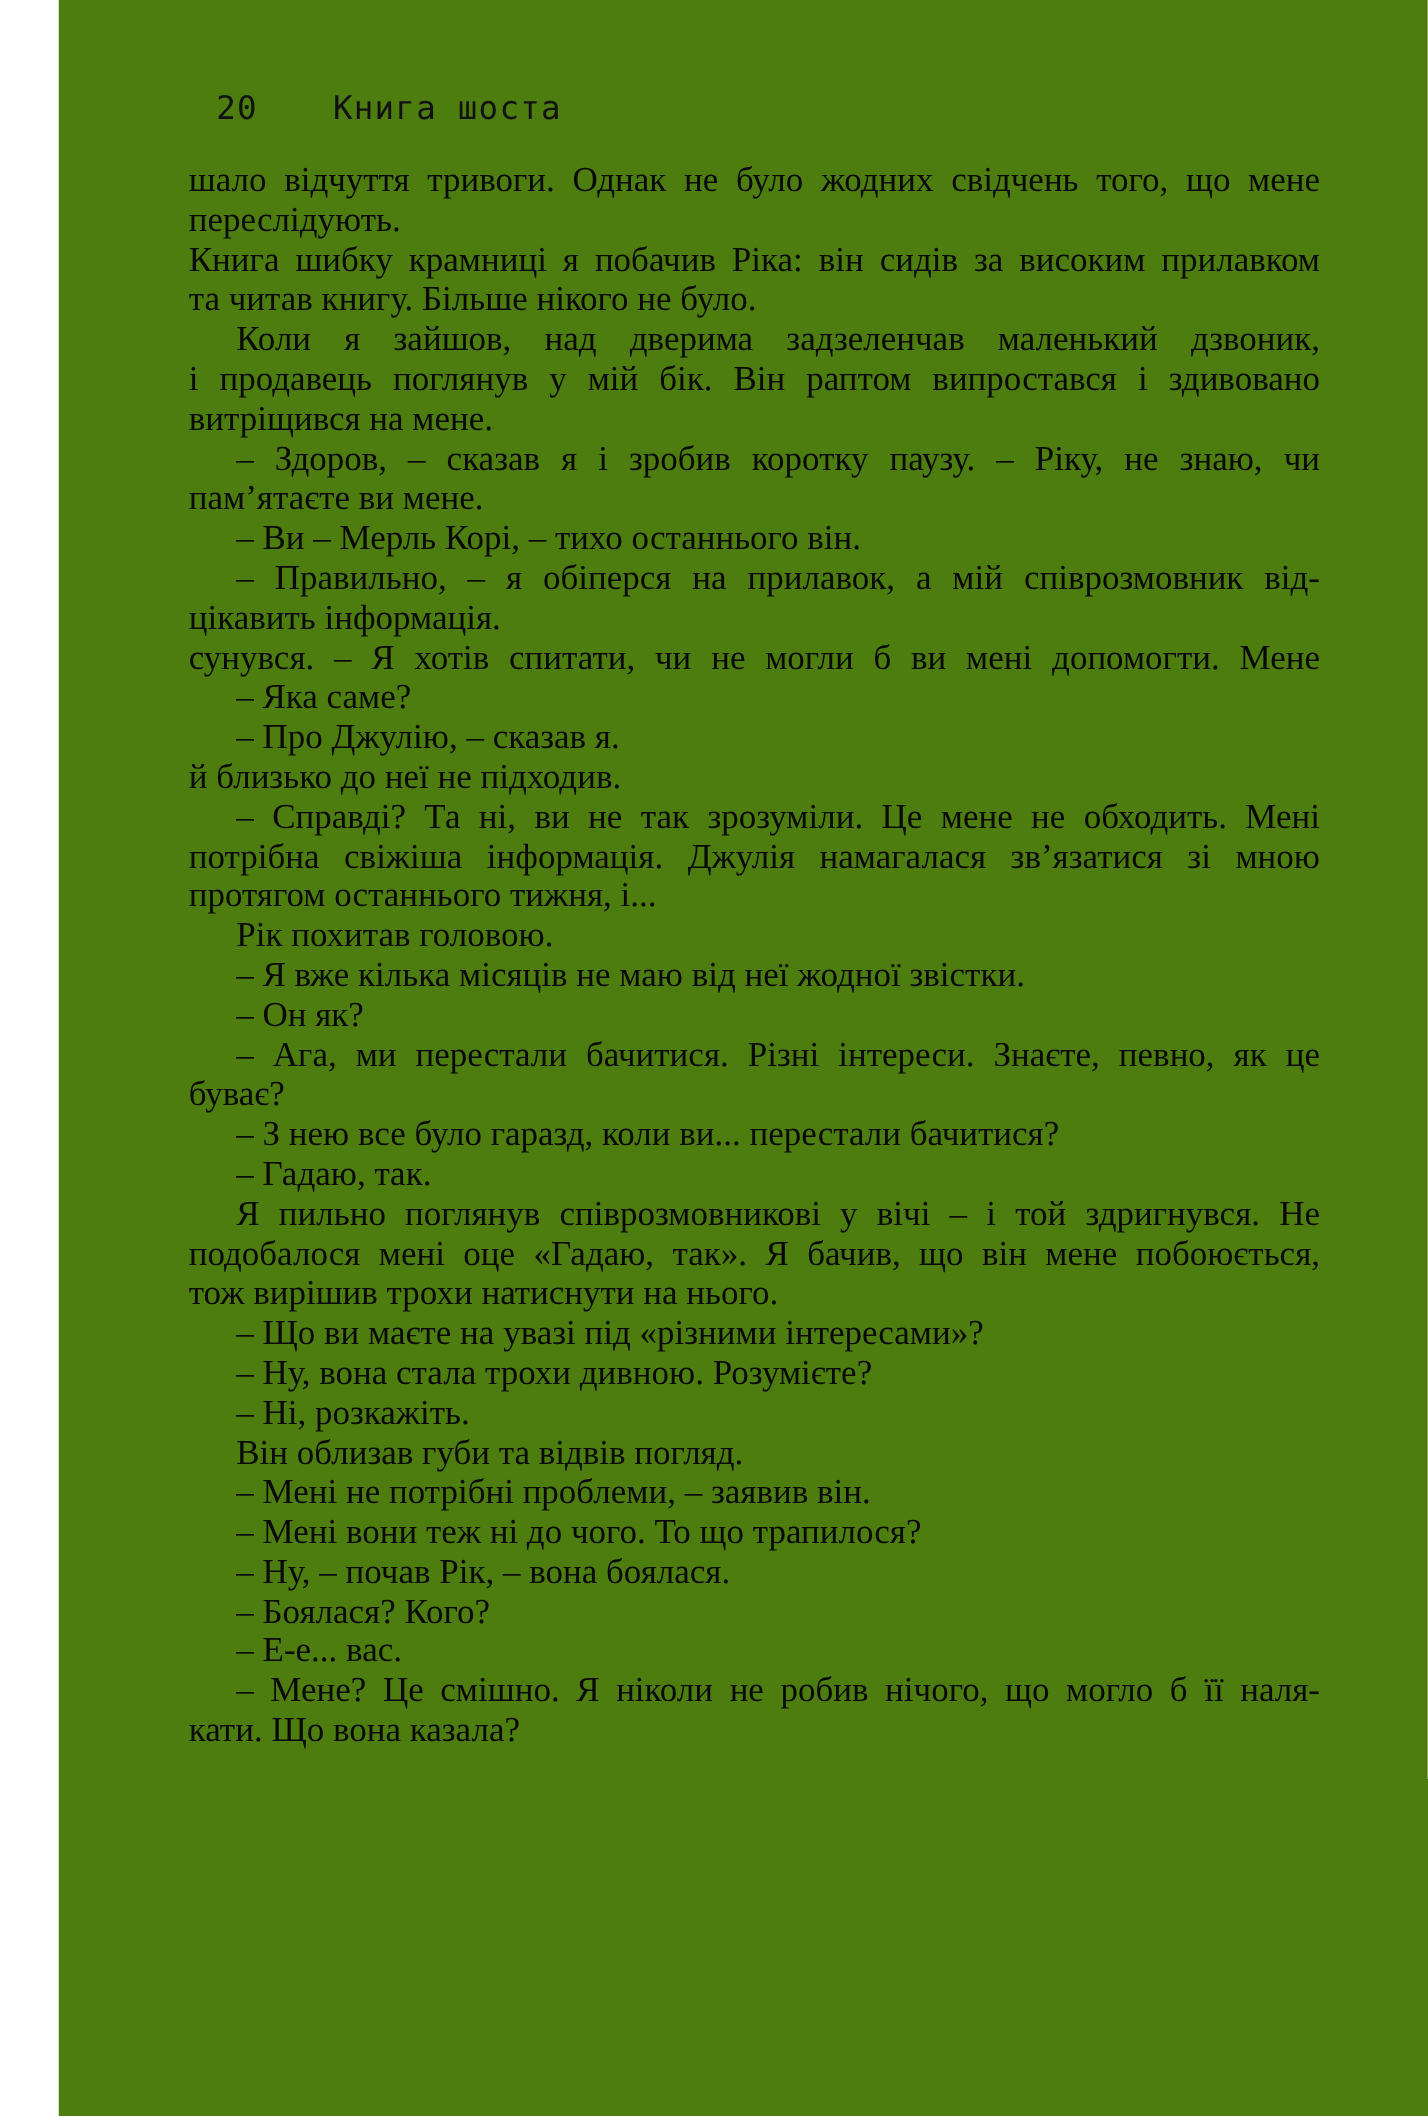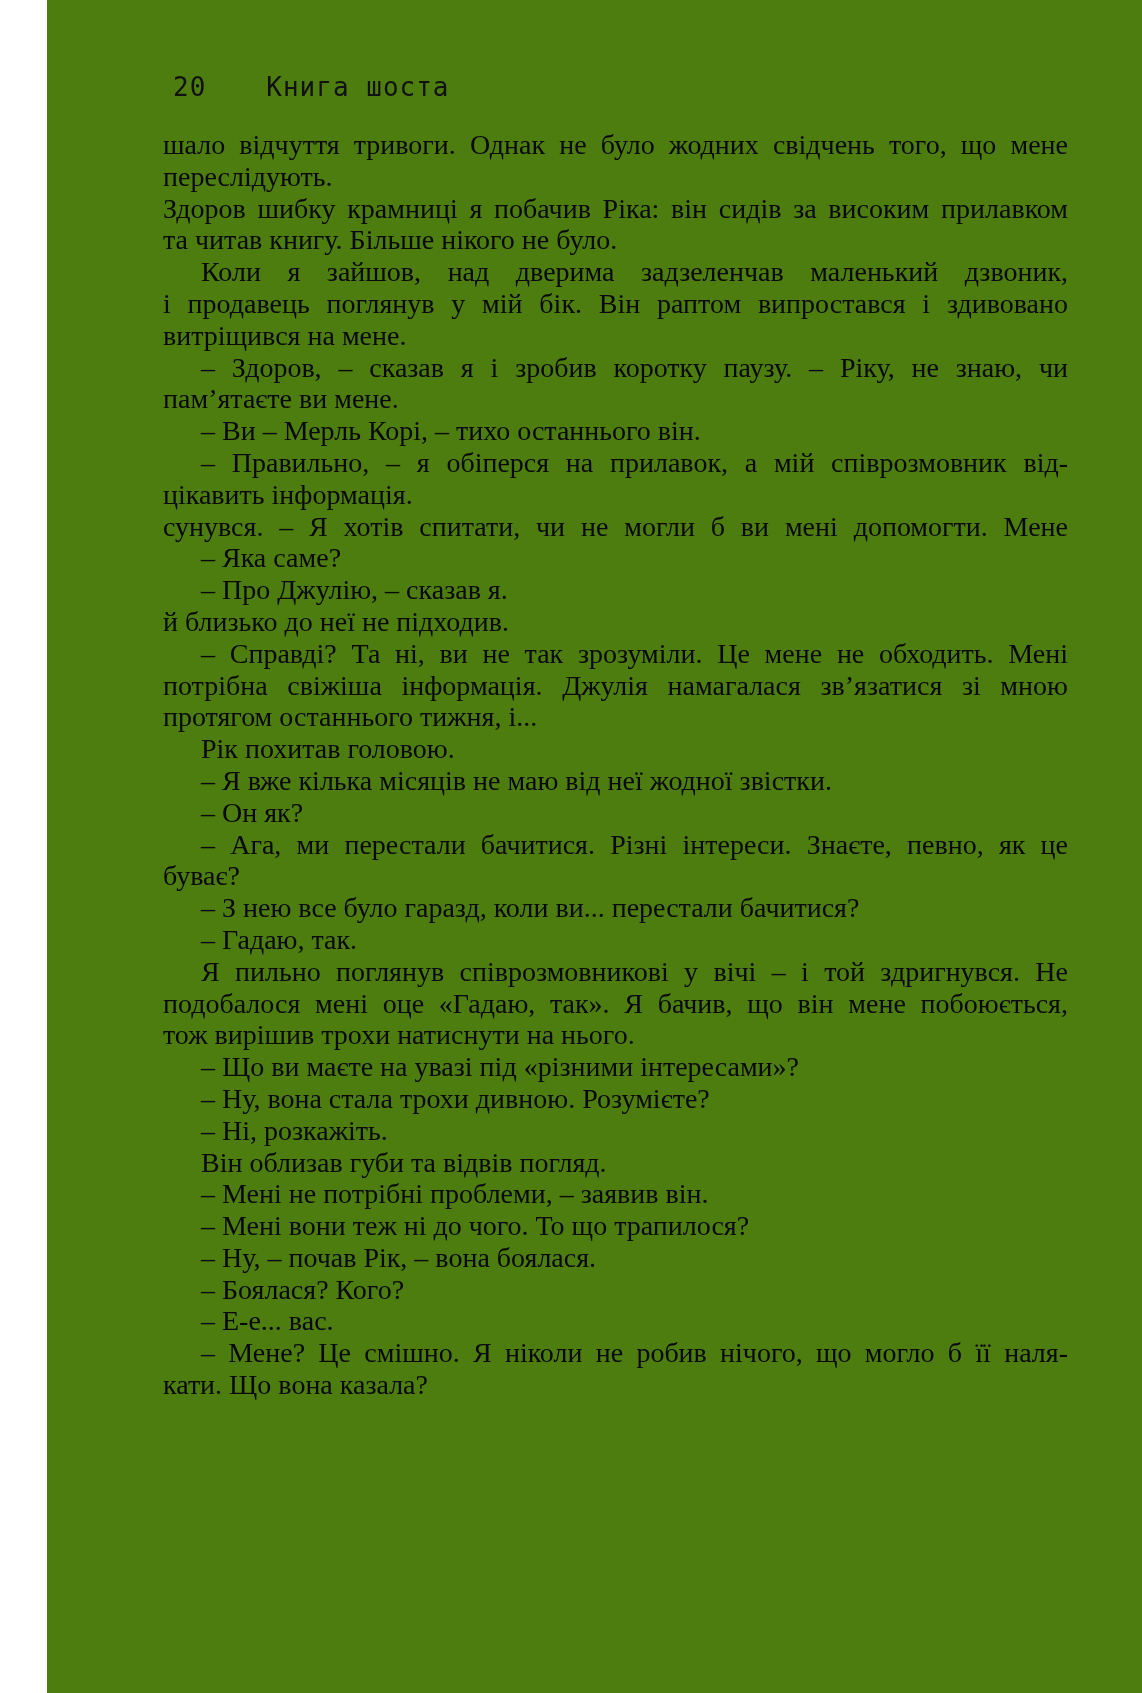--- a/index.html
+++ b/index.html
@@ -26,21 +26,21 @@
     gap: 60px;
     font-family: "DejaVu Sans Mono", monospace;
     font-size: 26px;
     font-weight: 500;
     letter-spacing: 1px;
     color: #111;
   }
   .body-text {
     position: absolute;
     top: 129px;
-    left: 116px;
+    left: 104px;
     width: 905px;
     font-size: 28px;
     line-height: 31.8px;
     color: #090909;
   }
   .line {
     text-align: justify;
     text-align-last: justify;
     min-height: 31.8px;
   }
@@ -58,21 +58,21 @@
 <div class="page">
 
   <div class="running-header">
     <span>20</span>
     <span>Книга шоста</span>
   </div>
 
   <div class="body-text">
       <div class="line">шало відчуття тривоги. Однак не було жодних свідчень того, що мене</div>
       <div class="line last">переслідують.</div>
-      <div class="line">Здоров шибку крамниці я побачив Ріка: він сидів за високим прилавком</div>
+      <div class="line">Книга шибку крамниці я побачив Ріка: він сидів за високим прилавком</div>
       <div class="line last">та читав книгу. Більше нікого не було.</div>
       <div class="line indent">Коли я зайшов, над дверима задзеленчав маленький дзвоник,</div>
       <div class="line">і продавець поглянув у мій бік. Він раптом випростався і здивовано</div>
       <div class="line last">витріщився на мене.</div>
       <div class="line indent">– Здоров, – сказав я і зробив коротку паузу. – Ріку, не знаю, чи</div>
       <div class="line last">пам’ятаєте ви мене.</div>
       <div class="line indent last">– Ви – Мерль Корі, – тихо останнього він.</div>
       <div class="line indent">– Правильно, – я обіперся на прилавок, а мій співрозмовник від-</div>
       <div class="line last">цікавить інформація.</div>
       <div class="line">сунувся. – Я хотів спитати, чи не могли б ви мені допомогти. Мене</div>

